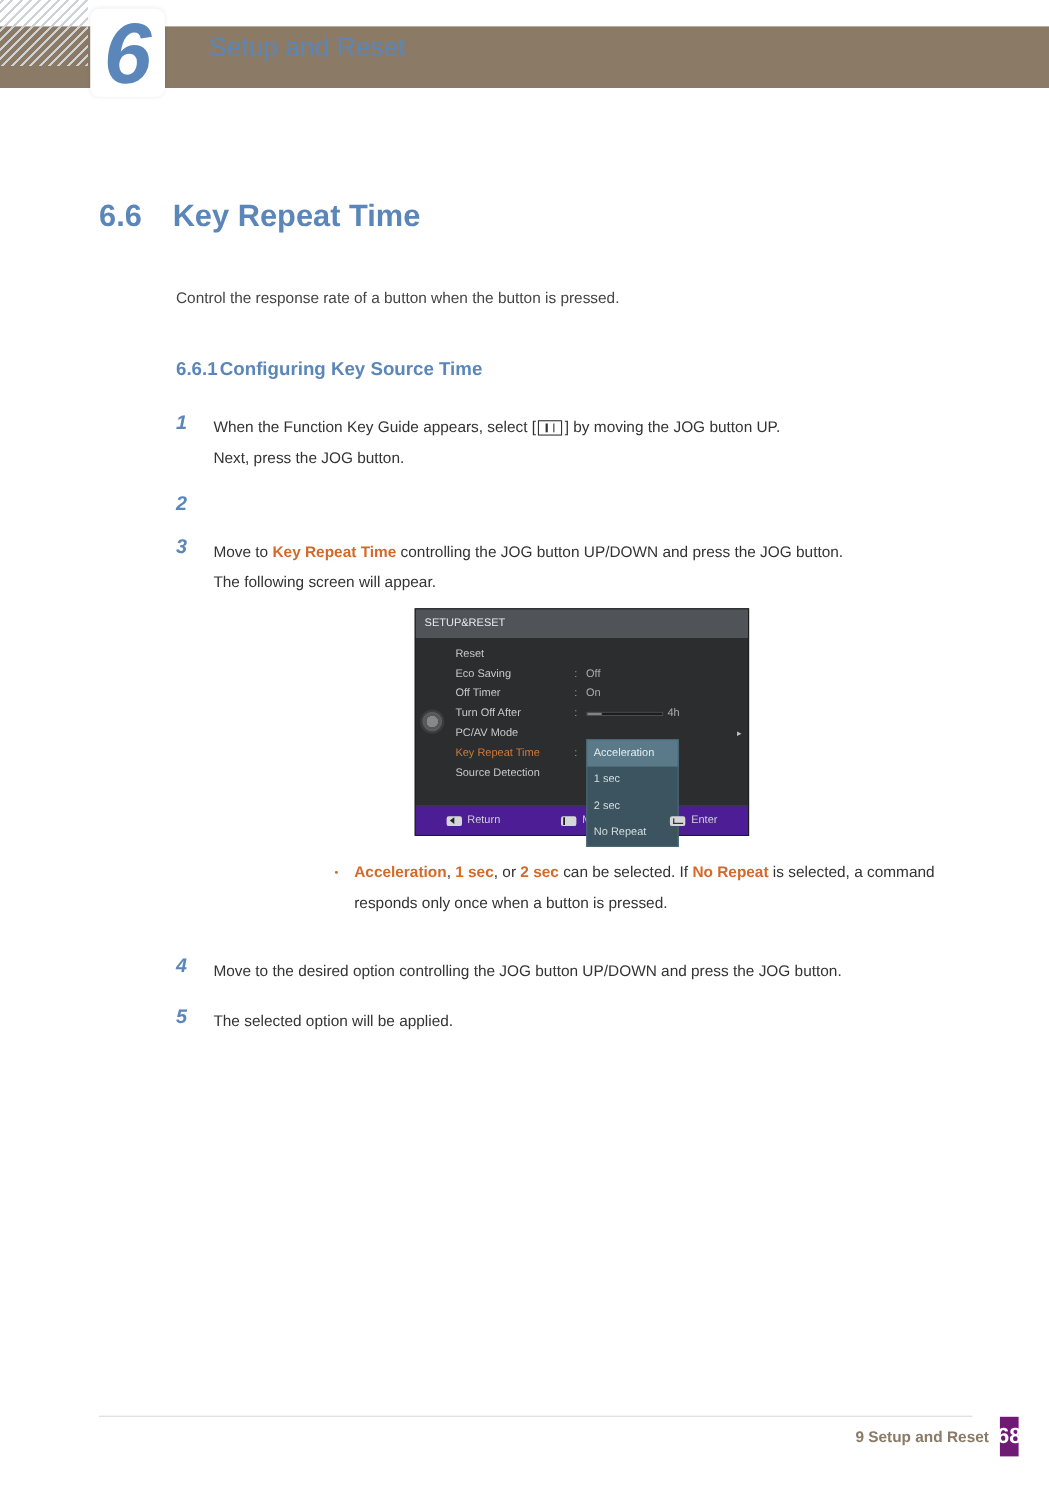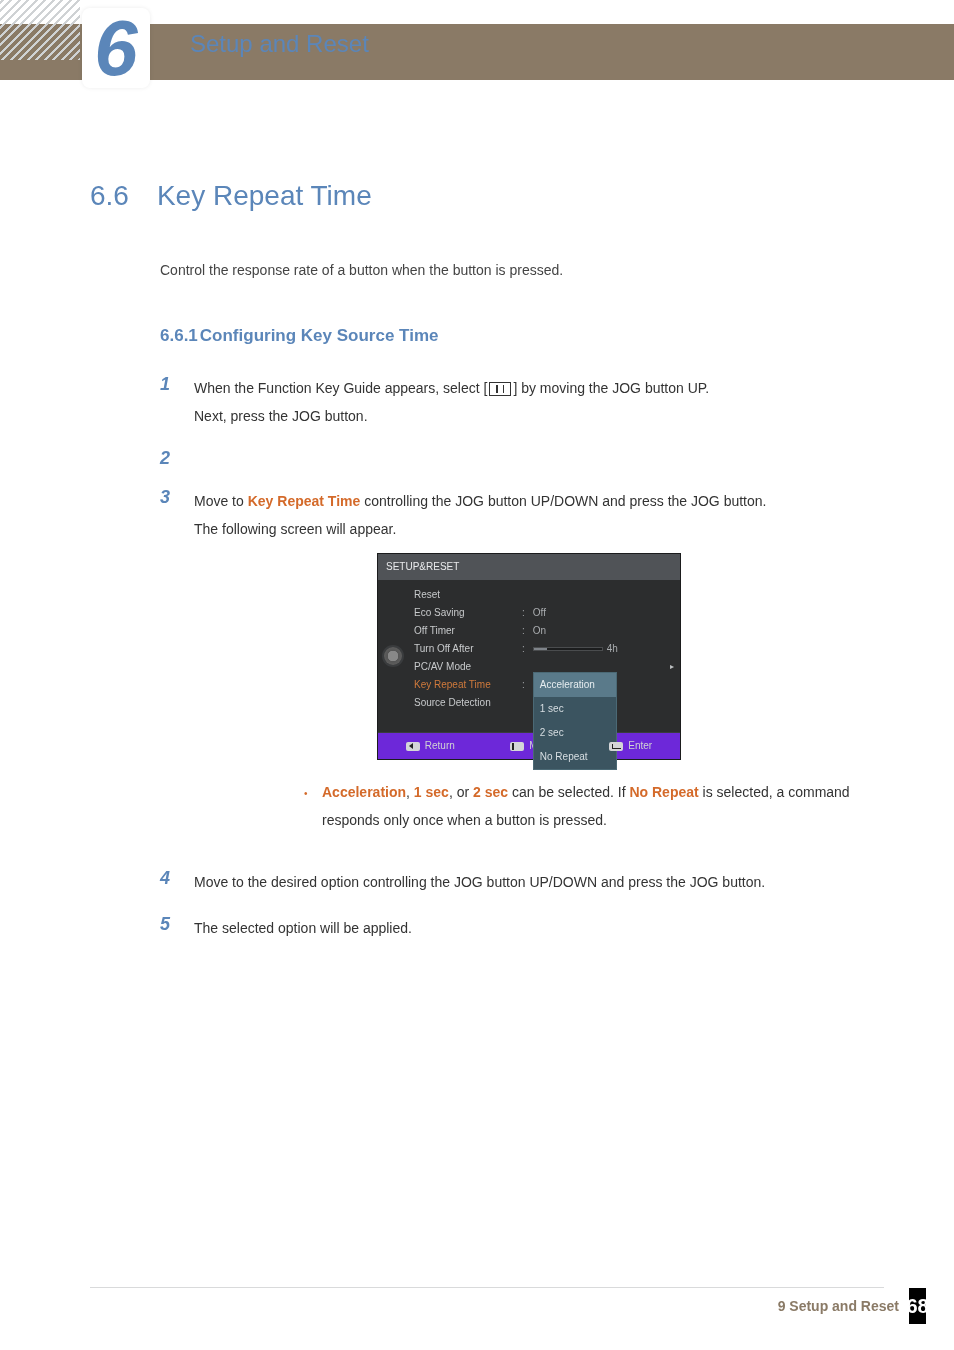--- a/index.html
+++ b/index.html
@@ -41,21 +41,21 @@
   }
   .chapter-title {
     position: absolute;
     top: 30px; left: 190px;
     font-size: 24px;
     color: #5b86b9;
     font-weight: normal;
   }
   .content { padding: 180px 90px 0 90px; }
   .h2-row { display: flex; gap: 28px; margin-bottom: 50px; }
-  .h2-num, .h2-title { font-size: 28px; color: #5b86b9; font-weight: normal; }
+  .h2-num, .h2-title { font-size: 28px; color: #5b86b9; font-weight: bold; }
   .intro { margin-left: 70px; margin-bottom: 48px; font-size: 14px; color: #444; }
   .h3-row { display: flex; gap: 2px; margin-left: 70px; margin-bottom: 28px; }
   .h3-num, .h3-title { color: #5b86b9; font-weight: bold; font-size: 17px; }
   ol.steps { list-style: none; margin-left: 70px; }
   ol.steps > li { display: flex; gap: 20px; margin-bottom: 18px; align-items: flex-start; }
   ol.steps .n { font-size: 18px; font-style: italic; color: #5b86b9; font-weight: bold; min-width: 14px; }
   ol.steps .body { font-size: 14px; color: #333; line-height: 2; }
   .bold-orange { color: #d46a2a; font-weight: bold; }
   .icon-menu {
     display: inline-block; vertical-align: middle;
@@ -95,40 +95,40 @@
   .dropdown {
     position: relative; background:#5a7a8a; border:1px solid #4b6975;
     padding:2px 6px; color:#e6edf0; width:84px;
   }
   .dd-list { position:absolute; top:100%; left:-1px; right:-1px; background:#3b5460; border:1px solid #4b6975; border-top:none; }
   .dd-list div { padding:2px 6px; color:#d7dee2; }
   .arrow-down { text-align:center; color:#bfc2c4; font-size:8px; padding:2px 0; }
   .caret-r { font-size:8px; color:#bfc2c4; text-align:right; padding-right:6px; }
   .osd-foot {
     display:flex; justify-content:space-around;
-    background:#6d28d9; padding:3px 0; font-size:10px; color:#d0d2d4;
+    background:#4c1d95; padding:3px 0; font-size:10px; color:#d0d2d4;
     border-top:1px solid #3a3c3e;
   }
   .osd-foot span { display:flex; align-items:center; gap:5px; }
   .k { display:inline-block; width:14px; height:9px; background:#d4d6d8; border-radius:2px; position:relative; }
   .k::after{content:"";position:absolute;}
   .k-left::after{left:3px;top:1px;border-top:3.5px solid transparent;border-bottom:3.5px solid transparent;border-right:4px solid #222;}
   .k-lr::after{left:2px;top:1px;width:10px;height:7px;background:linear-gradient(90deg,#222 0 2px,transparent 2px 12px,#222 12px 14px); }
   .k-enter::after{left:3px;top:2px;width:8px;height:4px;border:1.5px solid #222;border-top:none;border-right:none;}
 
   ul.bullet { list-style:none; margin-left: 110px; margin-bottom: 16px; }
   ul.bullet li { position:relative; padding-left:18px; font-size:14px; color:#333; line-height:2; }
   ul.bullet li::before { content:"•"; position:absolute; left:0; color:#d46a2a; font-size:10px; top:6px; }
 
   .footer {
     position:absolute; bottom:26px; left:0; right:0; height:36px;
     display:flex; justify-content:flex-end; align-items:center;
   }
   .footer .label { font-size:14px; color:#8a7a66; margin-right:10px; font-weight:bold;}
-  .footer .page { width:17px; height:36px; background:#000000; color:#fff; display:flex; align-items:center; justify-content:center; font-size:20px; font-weight:bold; margin-right:28px;}
+  .footer .page { width:17px; height:36px; background:#701a75; color:#fff; display:flex; align-items:center; justify-content:center; font-size:20px; font-weight:bold; margin-right:28px;}
   .footer-line { position:absolute; bottom:62px; left:90px; right:70px; height:1px; background:#d9dadb; }
 </style>
 </head>
 <body>
 
 <div class="top-bar"></div>
 <div class="hatch"></div>
 <div class="chapter-box">
   <div class="chapter-num">6</div>
 </div>

